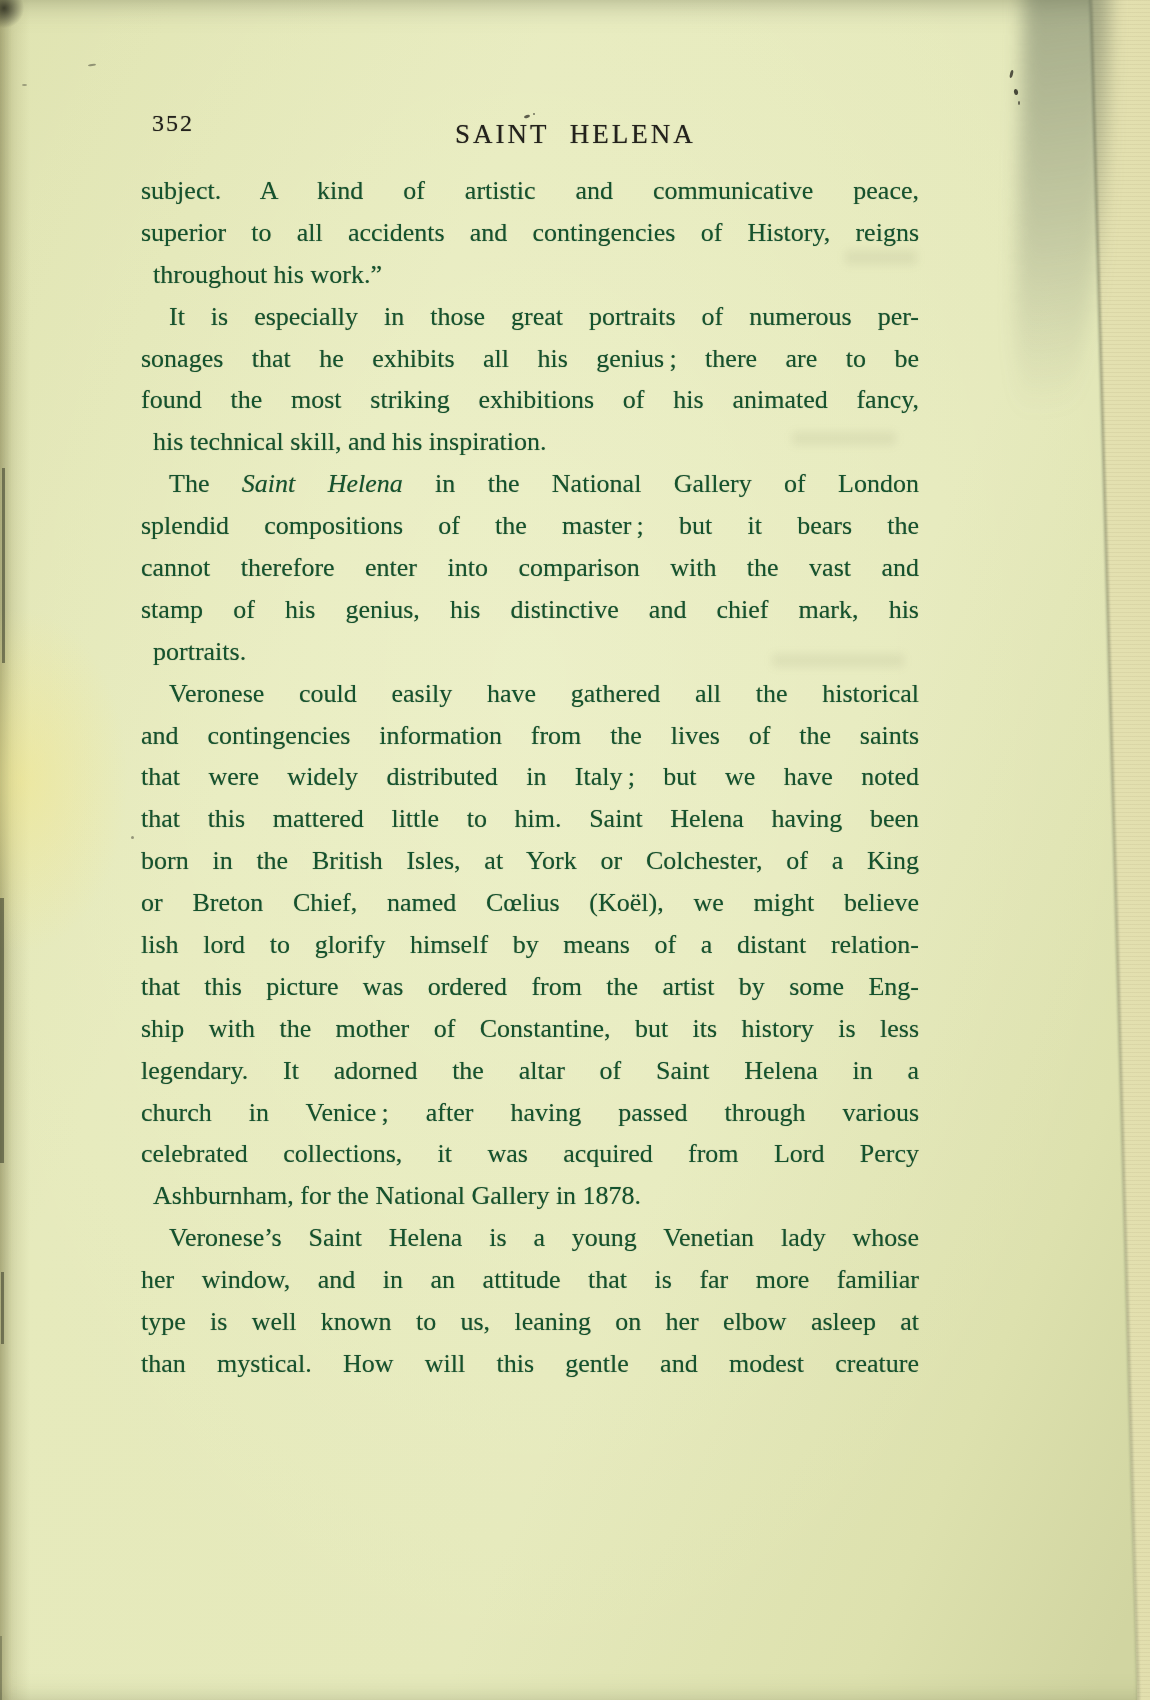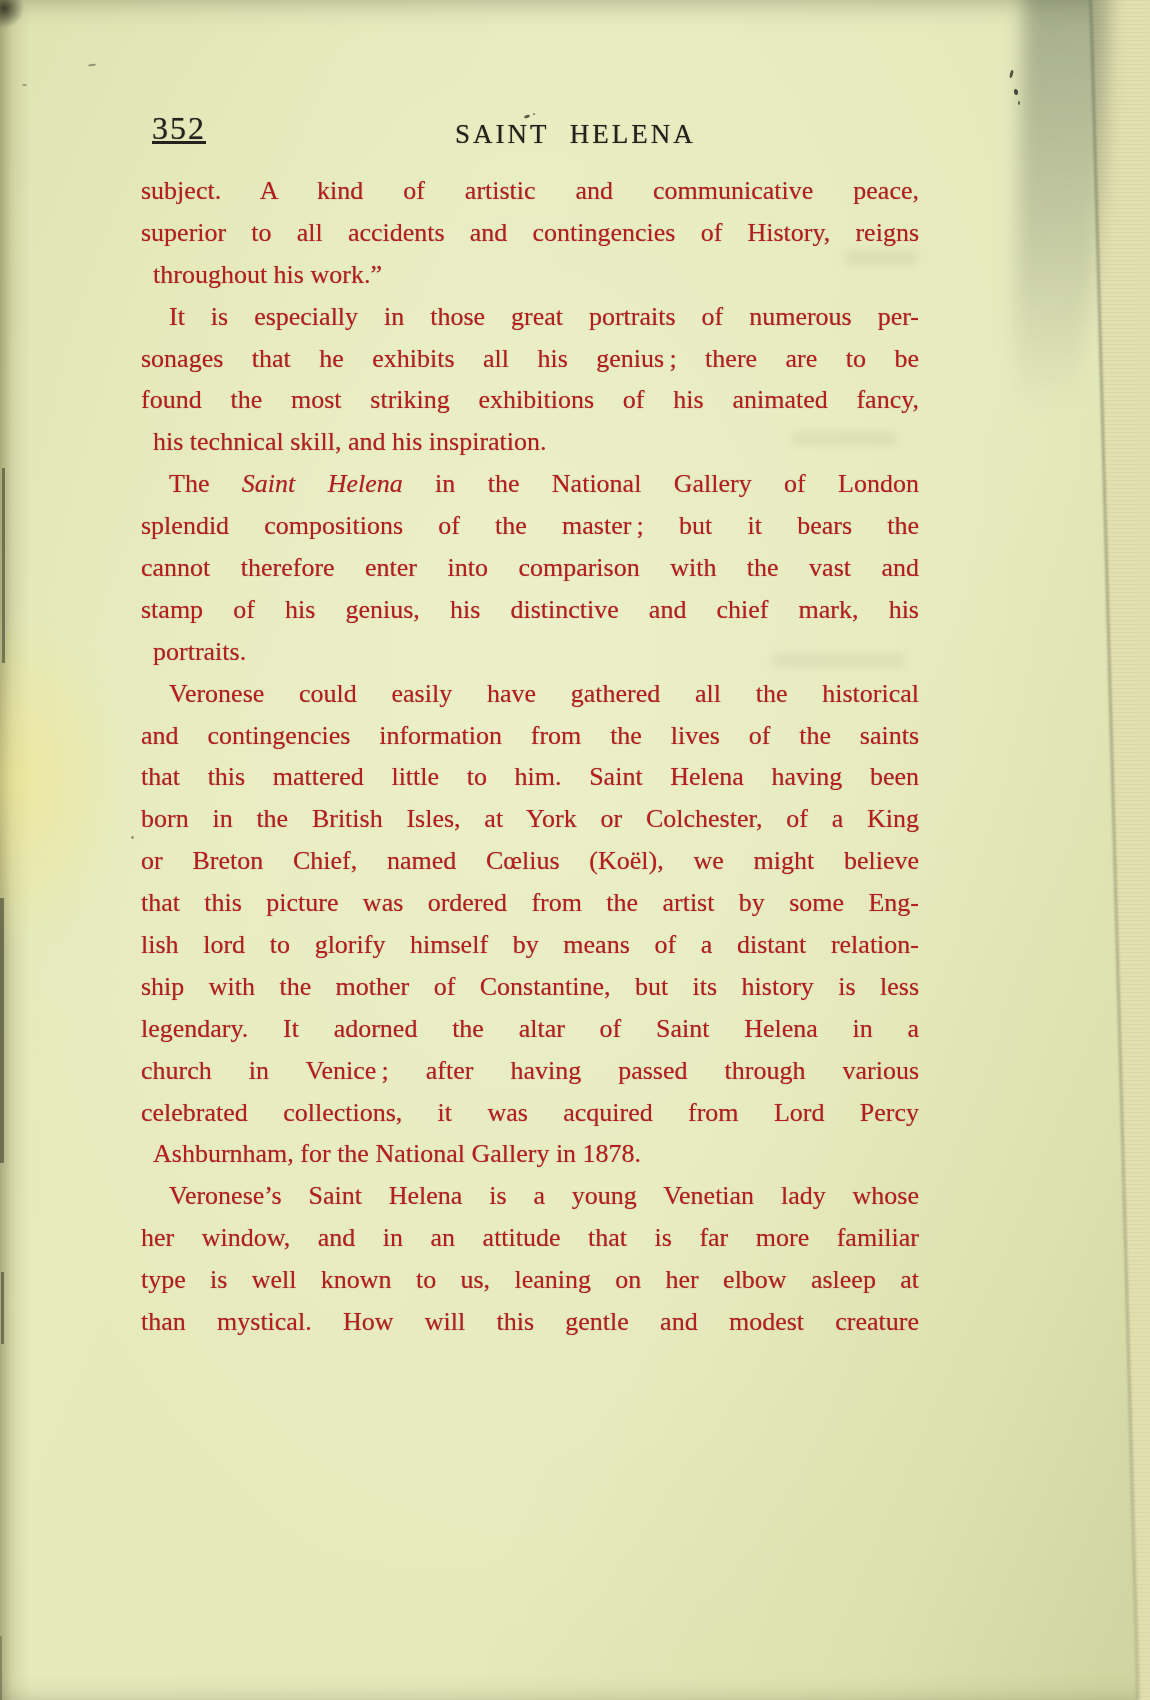--- a/index.html
+++ b/index.html
@@ -64,34 +64,33 @@
 
   .ghost { position: absolute; background: rgba(95,105,72,0.09); filter: blur(4px); border-radius: 4px; }
   .gh1 { left: 845px; top: 250px; width: 72px;  height: 15px; }
   .gh2 { left: 792px; top: 432px; width: 104px; height: 13px; }
   .gh3 { left: 772px; top: 654px; width: 132px; height: 13px; }
 
   
   .header-row { position: absolute; left: 0; top: 0; color: #23221c; }
   .page-number {
     position: absolute; left: 152px; top: 110px;
-    font-size: 32px; letter-spacing: 2px;
+    font-size: 24px; letter-spacing: 2px;
     text-shadow: 0 0 1px rgba(35,34,28,0.55);
-    text-decoration: underline;
   }
   .running-head {
     position: absolute; left: 455px; top: 119px;
     font-size: 27px; letter-spacing: 3px; word-spacing: 11px;
     text-shadow: 0 0 1px rgba(35,34,28,0.6);
     white-space: nowrap;
   }
 
   .text-block {
     position: absolute; left: 141px; top: 170px; width: 778px;
-    font-size: 26px; color: #b91c1c;
+    font-size: 26px; color: #14532d;
     text-shadow: 0 0 1px rgba(41,40,31,0.45);
   }
   .line {
     height: 41.9px; line-height: 41.9px;
     text-align: justify; text-align-last: justify;
   }
   .line.end { text-align-last: left; margin-left: 12px; }
   .line.ind { text-indent: 28px; }
   .it { font-style: italic; }
 </style>
@@ -146,25 +145,26 @@
       <div class="line j ind"><span>The </span><span class="it">Saint Helena</span><span> in the National Gallery of London</span></div>
       <div class="line j">splendid compositions of the master ; but it bears the</div>
       <div class="line j">cannot therefore enter into comparison with the vast and</div>
       <div class="line j">stamp of his genius, his distinctive and chief mark, his</div>
       <div class="line end">portraits.</div>
     </div>
 
     <div class="para">
       <div class="line j ind">Veronese could easily have gathered all the historical</div>
       <div class="line j">and contingencies information from the lives of the saints</div>
+      <div class="line j">that were widely distributed in Italy ; but we have noted</div>
       <div class="line j">that this mattered little to him. Saint Helena having been</div>
       <div class="line j">born in the British Isles, at York or Colchester, of a King</div>
       <div class="line j">or Breton Chief, named Cœlius (Koël), we might believe</div>
+      <div class="line j">lish lord to glorify himself by means of a distant relation-</div>
       <div class="line j">that this picture was ordered from the artist by some Eng-</div>
-      <div class="line j">lish lord to glorify himself by means of a distant relation-</div>
       <div class="line j">ship with the mother of Constantine, but its history is less</div>
       <div class="line j">legendary. It adorned the altar of Saint Helena in a</div>
       <div class="line j">church in Venice ; after having passed through various</div>
       <div class="line j">celebrated collections, it was acquired from Lord Percy</div>
       <div class="line end">Ashburnham, for the National Gallery in 1878.</div>
     </div>
 
     <div class="para">
       <div class="line j ind">Veronese’s Saint Helena is a young Venetian lady whose</div>
       <div class="line j">her window, and in an attitude that is far more familiar</div>

